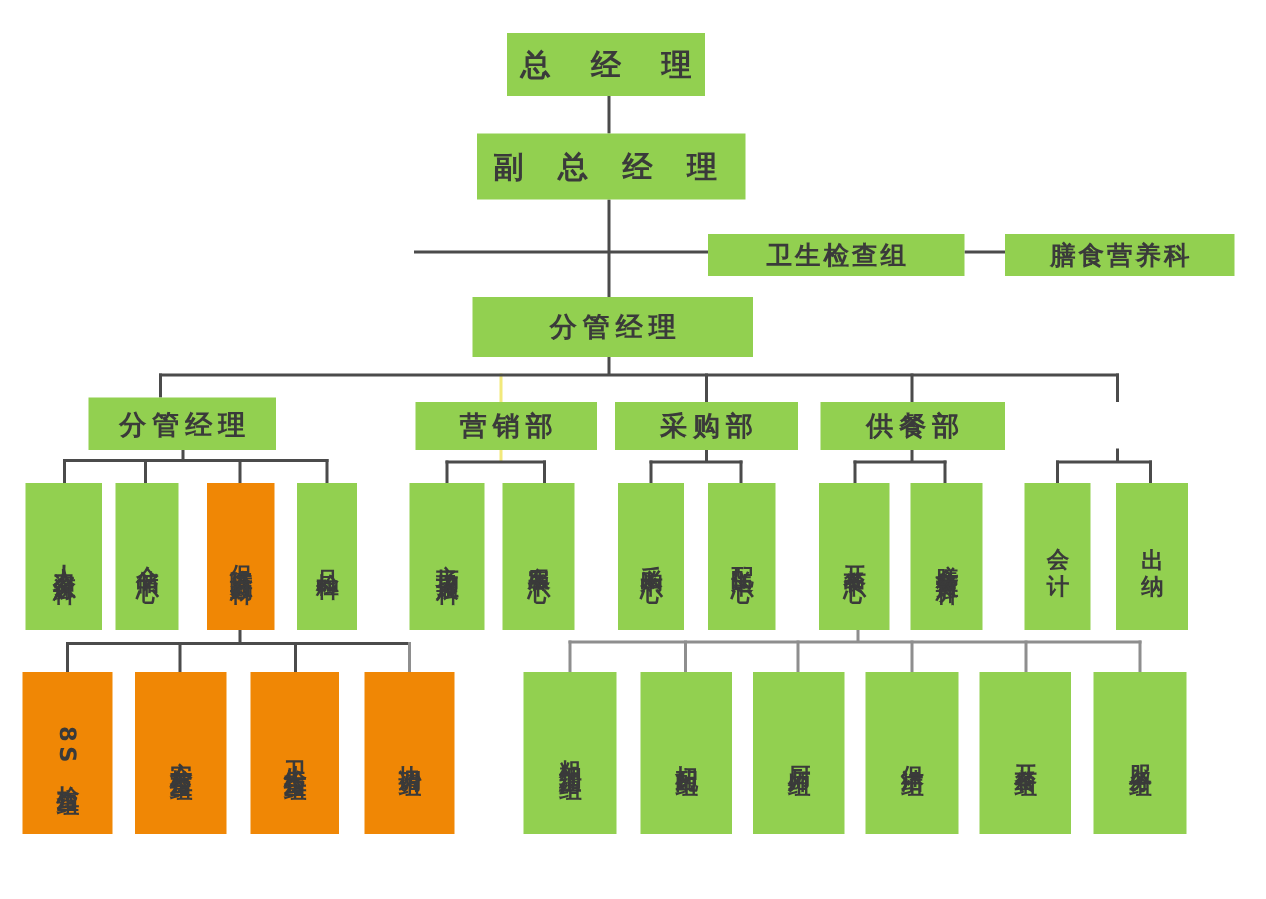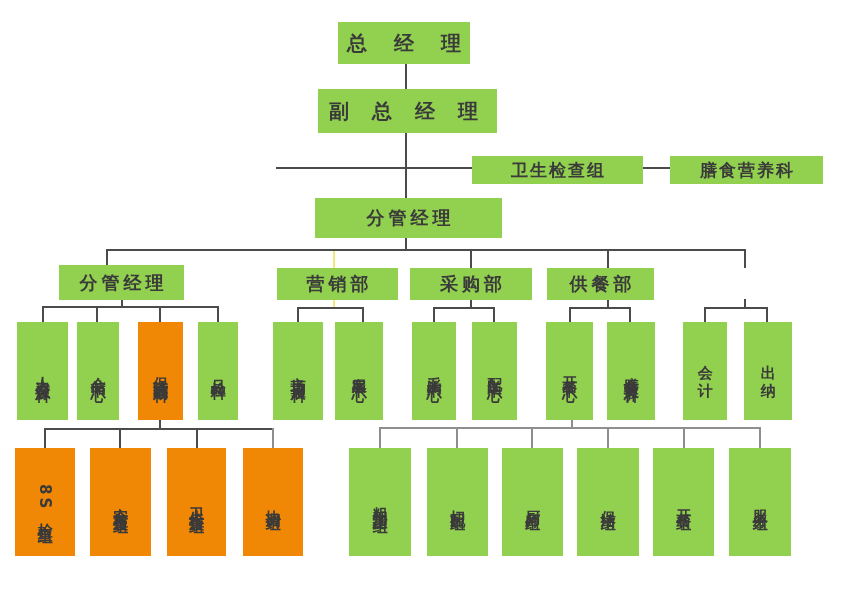--- a/index.html
+++ b/index.html
@@ -109,21 +109,21 @@
   <div class="node hnode row2" style="left:318px;top:89px;width:179px;height:44px;">副 总 经 理</div>
 
   <div class="node hnode row3" style="left:472px;top:156px;width:171px;height:28px;">卫生检查组</div>
   <div class="node hnode row3" style="left:670px;top:156px;width:153px;height:28px;">膳食营养科</div>
 
   <div class="node hnode row4" style="left:315px;top:198px;width:187px;height:40px;">分管经理</div>
 
   <div class="node hnode row5" style="left:59px;top:265px;width:125px;height:35px;">分管经理</div>
   <div class="node hnode row5" style="left:410px;top:268px;width:122px;height:32px;">采购部</div>
   <div class="node hnode row5" style="left:277px;top:268px;width:121px;height:32px;">营销部</div>
-  <div class="node hnode row5" style="left:547px;top:268px;width:107px;height:32px;">供餐部</div>
+  <div class="node hnode row5" style="left:547px;top:268px;width:123px;height:32px;">供餐部</div>
 
   <div class="node vnode" style="left:17px;top:322px;width:51px;height:98px;">人力资源科</div>
   <div class="node vnode" style="left:77px;top:322px;width:42px;height:98px;">仓储中心</div>
   <div class="node vnode orange" style="left:138px;top:322px;width:45px;height:98px;">保障后勤科</div>
   <div class="node vnode" style="left:198px;top:322px;width:40px;height:98px;">品检科</div>
 
   <div class="node vnode" style="left:273px;top:322px;width:50px;height:98px;">市场拓展科</div>
   <div class="node vnode" style="left:335px;top:322px;width:48px;height:98px;">客服中心</div>
   <div class="node vnode" style="left:412px;top:322px;width:44px;height:98px;">采购中心</div>
   <div class="node vnode" style="left:472px;top:322px;width:45px;height:98px;">配送中心</div>

